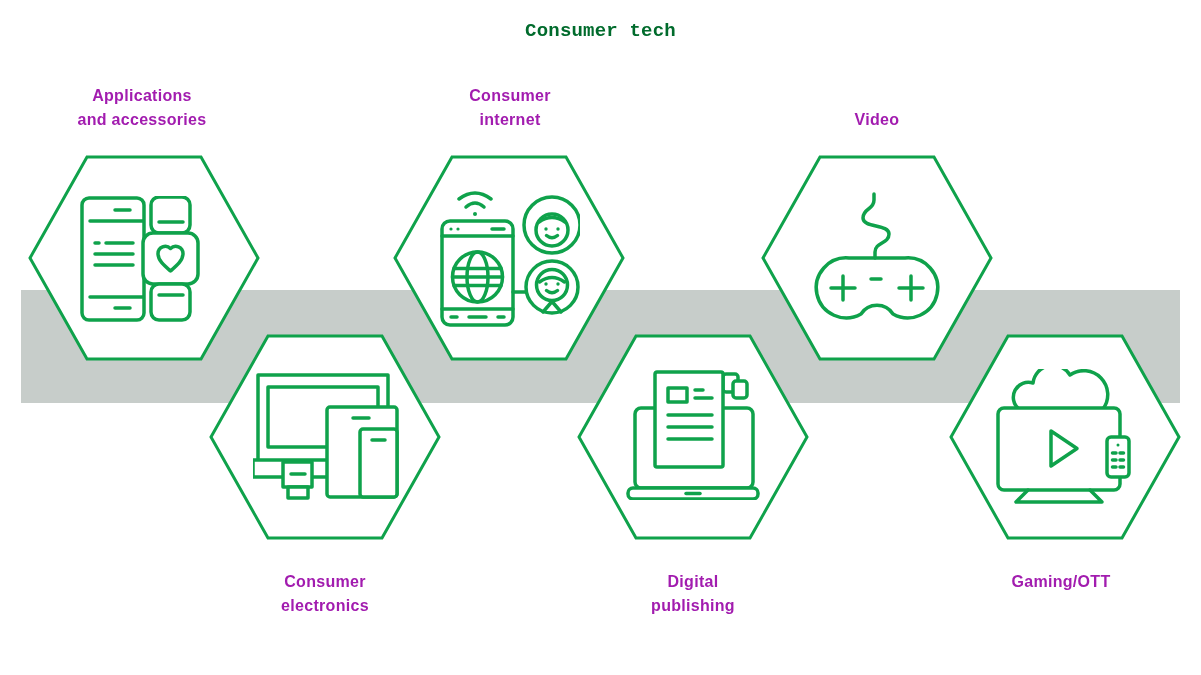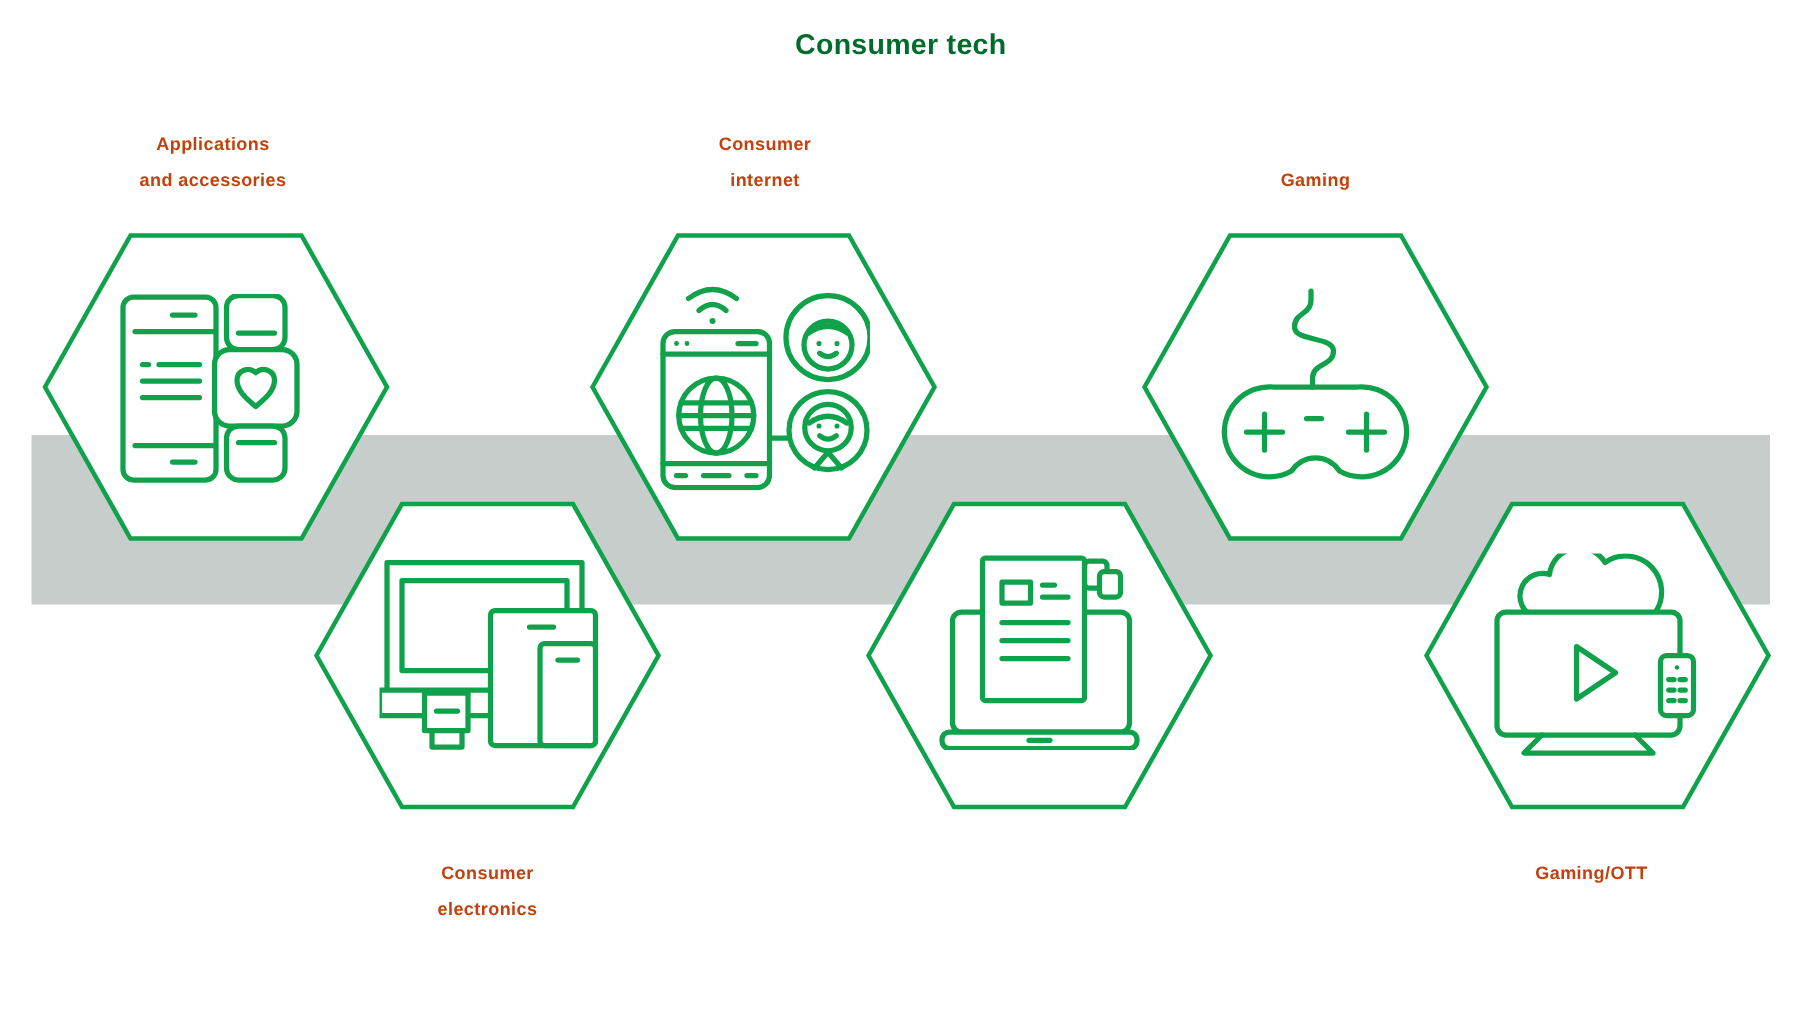--- a/index.html
+++ b/index.html
@@ -2,36 +2,36 @@
 <html><head>
 <meta charset="utf-8">
 <style>
   html,body{margin:0;padding:0;background:#ffffff;}
   #canvas{
     position:relative;width:1201px;height:675px;overflow:hidden;background:#ffffff;
     font-family:"Liberation Sans", sans-serif;
   }
   .title{
     position:absolute;top:20px;left:0;width:100%;text-align:center;
-    color:#006B2C;font-size:19px;font-weight:bold;letter-spacing:.2px;
+    color:#006B2C;font-size:19px;font-weight:bold;letter-spacing:.2px;font-family:Liberation Mono, monospace;
   }
   .band{
     position:absolute;left:21px;top:290px;width:1159px;height:113px;
     background:#C7CDCA;z-index:1;
   }
   .hex-wrap{position:absolute;width:232px;height:208px;z-index:2;}
   .hex-shape{position:absolute;left:0;top:0;width:232px;height:208px;}
   .hex-shape polygon{fill:#ffffff;stroke:#0FA24B;stroke-width:3;}
   .icon{position:absolute;}
   .icon *{fill:none;stroke:#0FA24B;stroke-width:3.5;stroke-linecap:round;stroke-linejoin:round;}
   .icon .fill{fill:#0FA24B;stroke:none;}
   .icon .wfill{fill:#ffffff;}
   .label{
     position:absolute;transform:translateX(-50%);text-align:center;
-    color:#c2410c;font-size:12px;line-height:24px;font-weight:bold;
+    color:#a21caf;font-size:16px;line-height:24px;font-weight:bold;
     letter-spacing:.3px;white-space:pre-line;z-index:3;
   }
 </style>
 </head>
 <body>
 
 <div id="canvas">
 
   <div class="title">Consumer tech</div>
 
@@ -110,21 +110,21 @@
     <svg class="icon" style="left:50px;top:38px;width:132px;height:132px" viewBox="0 0 132 132">
       <path d="M64 66 L64 60 C64 50 78 52 78 42 C78 32 52 36 52 26 C52 16 63 18 63 8 L63 2"></path>
       <path d="M38 66 H94 A30 30 0 1 1 82 122 A19 19 0 0 0 50 122 A30 30 0 1 1 38 66 Z"></path>
       <line x1="20" y1="96" x2="44" y2="96"></line>
       <line x1="32" y1="84" x2="32" y2="108"></line>
       <line x1="88" y1="96" x2="112" y2="96"></line>
       <line x1="100" y1="84" x2="100" y2="108"></line>
       <line x1="60" y1="87" x2="70" y2="87"></line>
     </svg>
   </div>
-  <div class="label" style="left:877px;top:108px">Gaming</div>
+  <div class="label" style="left:877px;top:108px">Video</div>
 
   <div class="hex-wrap" style="left:209px;top:333px">
     <svg class="hex-shape" viewBox="0 0 232 208">
       <polygon points="2,104 59,3 173,3 230,104 173,205 59,205"></polygon>
     </svg>
     <svg class="icon" style="left:44px;top:40px;width:146px;height:130px" viewBox="0 0 146 130">
       <rect x="5" y="2" width="130" height="86"></rect>
       <rect x="15" y="14" width="110" height="60"></rect>
       <rect class="wfill" x="0" y="87" width="77" height="17"></rect>
       <rect class="wfill" x="30" y="89" width="29" height="25"></rect>
@@ -151,20 +151,22 @@
       <rect x="43" y="18" width="19" height="14"></rect>
       <line x1="70" y1="20" x2="78" y2="20"></line>
       <line x1="70" y1="28" x2="87" y2="28"></line>
       <line x1="43" y1="45" x2="87" y2="45"></line>
       <line x1="43" y1="57" x2="87" y2="57"></line>
       <line x1="43" y1="69" x2="87" y2="69"></line>
       <rect class="wfill" x="3" y="118" width="130" height="11" rx="5"></rect>
       <line x1="61" y1="123.5" x2="75" y2="123.5"></line>
     </svg>
   </div>
+  <div class="label" style="left:693px;top:570px">Digital
+publishing</div>
 
   <div class="hex-wrap" style="left:949px;top:333px">
     <svg class="hex-shape" viewBox="0 0 232 208">
       <polygon points="2,104 59,3 173,3 230,104 173,205 59,205"></polygon>
     </svg>
     <svg class="icon" style="left:46px;top:36px;width:146px;height:136px" viewBox="0 0 146 136">
       <path d="M24 40 A15 15 0 0 1 38 14 A20 20 0 0 1 75 6 A24 24 0 0 1 108 40"></path>
       <rect class="wfill" x="3" y="39" width="122" height="82" rx="6"></rect>
       <path d="M56 62 L82 79.5 L56 97 Z"></path>
       <path d="M33 121 L21 133 H107 L95 121"></path>

